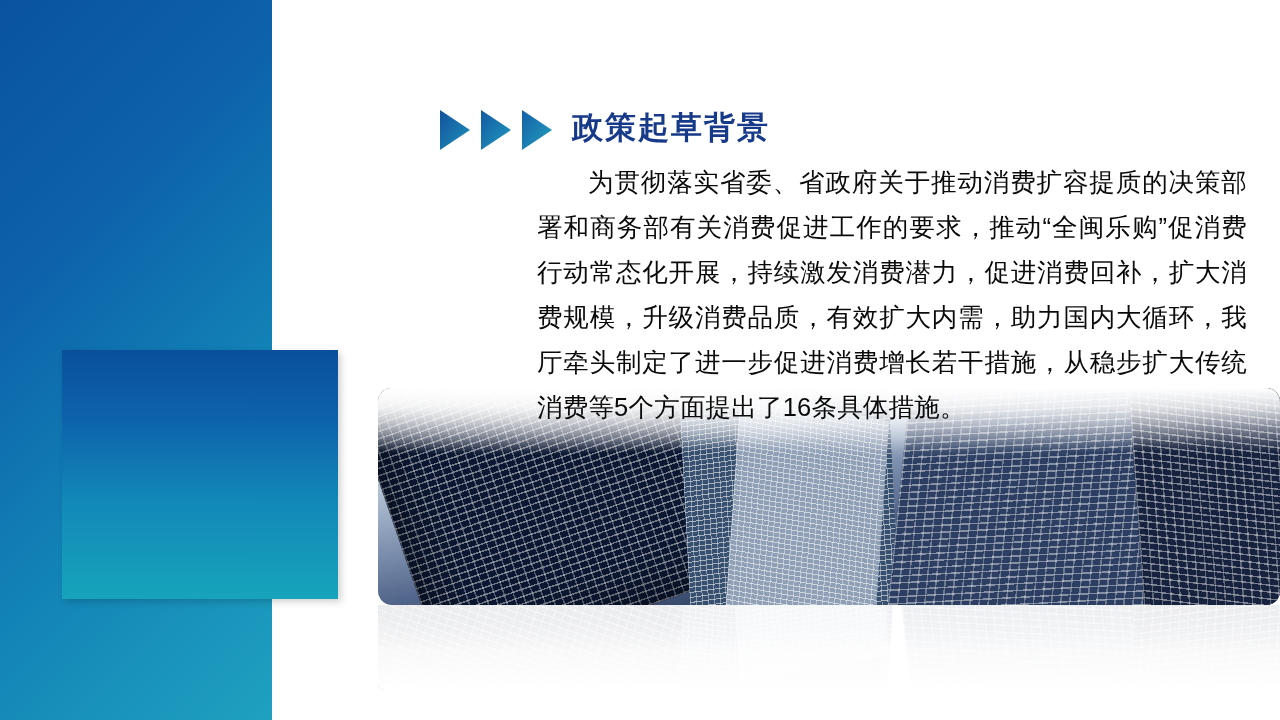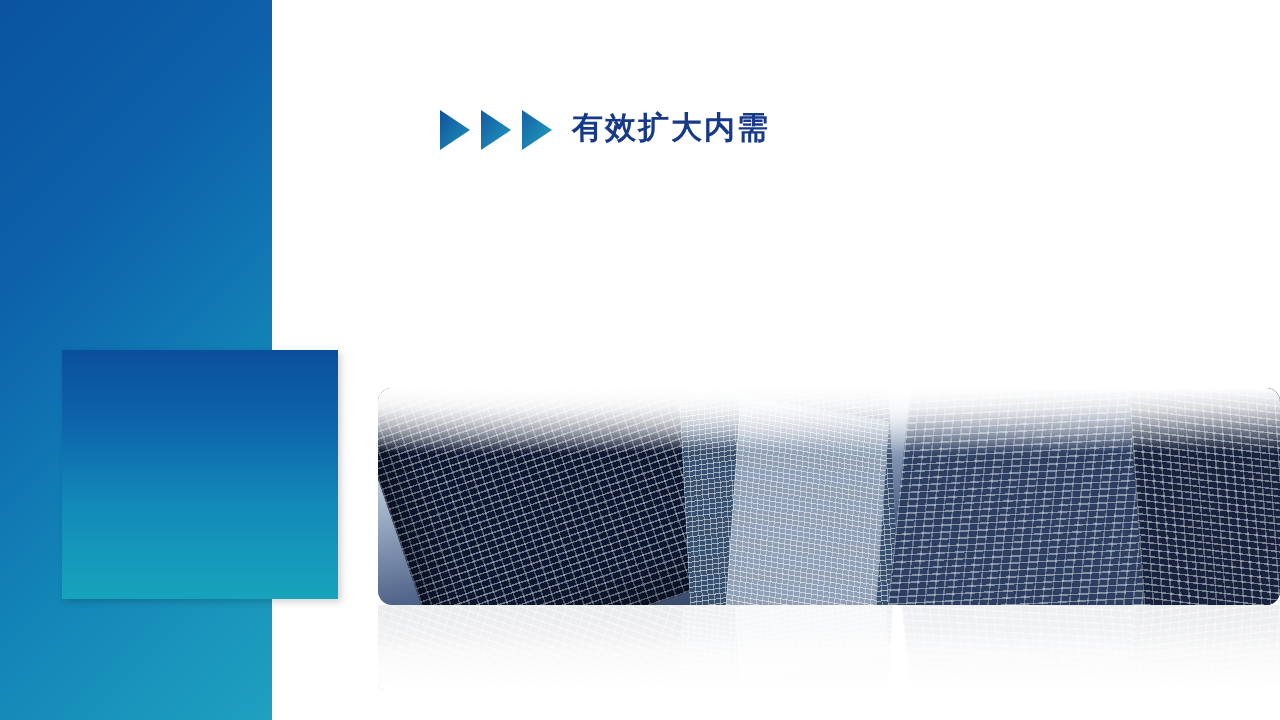--- a/index.html
+++ b/index.html
@@ -264,17 +264,18 @@
       <svg class="arrow" viewBox="0 0 34 44">
         <defs>
           <linearGradient id="ag3" x1="0" y1="0" x2="1" y2="1">
             <stop offset="0%" stop-color="#155fa6"></stop>
             <stop offset="100%" stop-color="#22a2bd"></stop>
           </linearGradient>
         </defs>
         <polygon points="2,2 32,22 2,42" fill="url(#ag3)"></polygon>
       </svg>
     </div>
-    <div class="heading-text">有效扩大内需</div>
+    <div class="heading-text">政策起草背景</div>
   </div>
 
+  <div class="body-copy">为贯彻落实省委、省政府关于推动消费扩容提质的决策部署和商务部有关消费促进工作的要求，推动“全闽乐购”促消费行动常态化开展，持续激发消费潜力，促进消费回补，扩大消费规模，升级消费品质，有效扩大内需，助力国内大循环，我厅牵头制定了进一步促进消费增长若干措施，从稳步扩大传统消费等5个方面提出了16条具体措施。</div>
 
 </div>
 
 </body></html>

